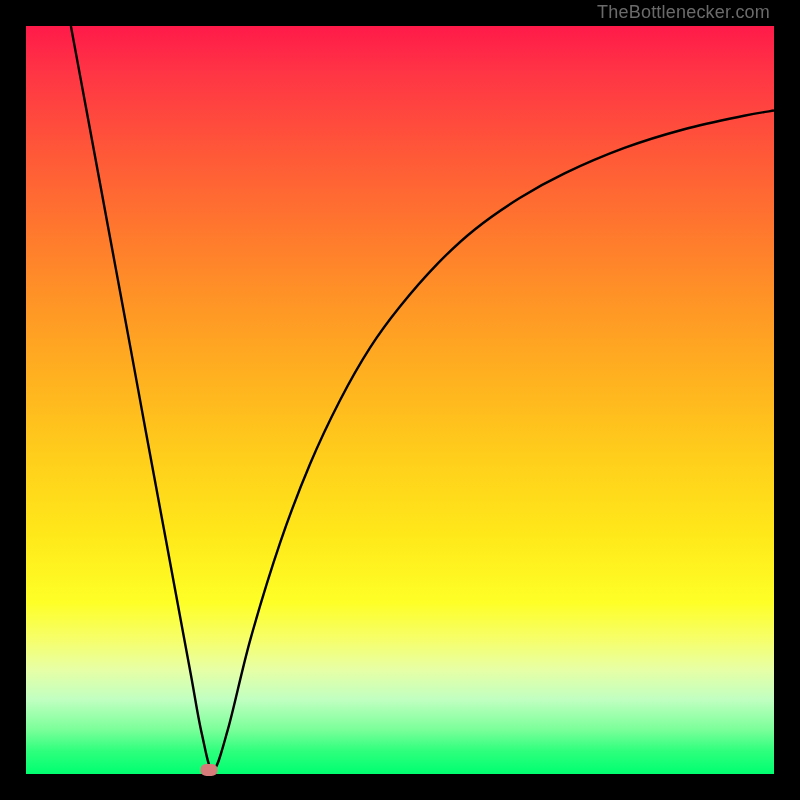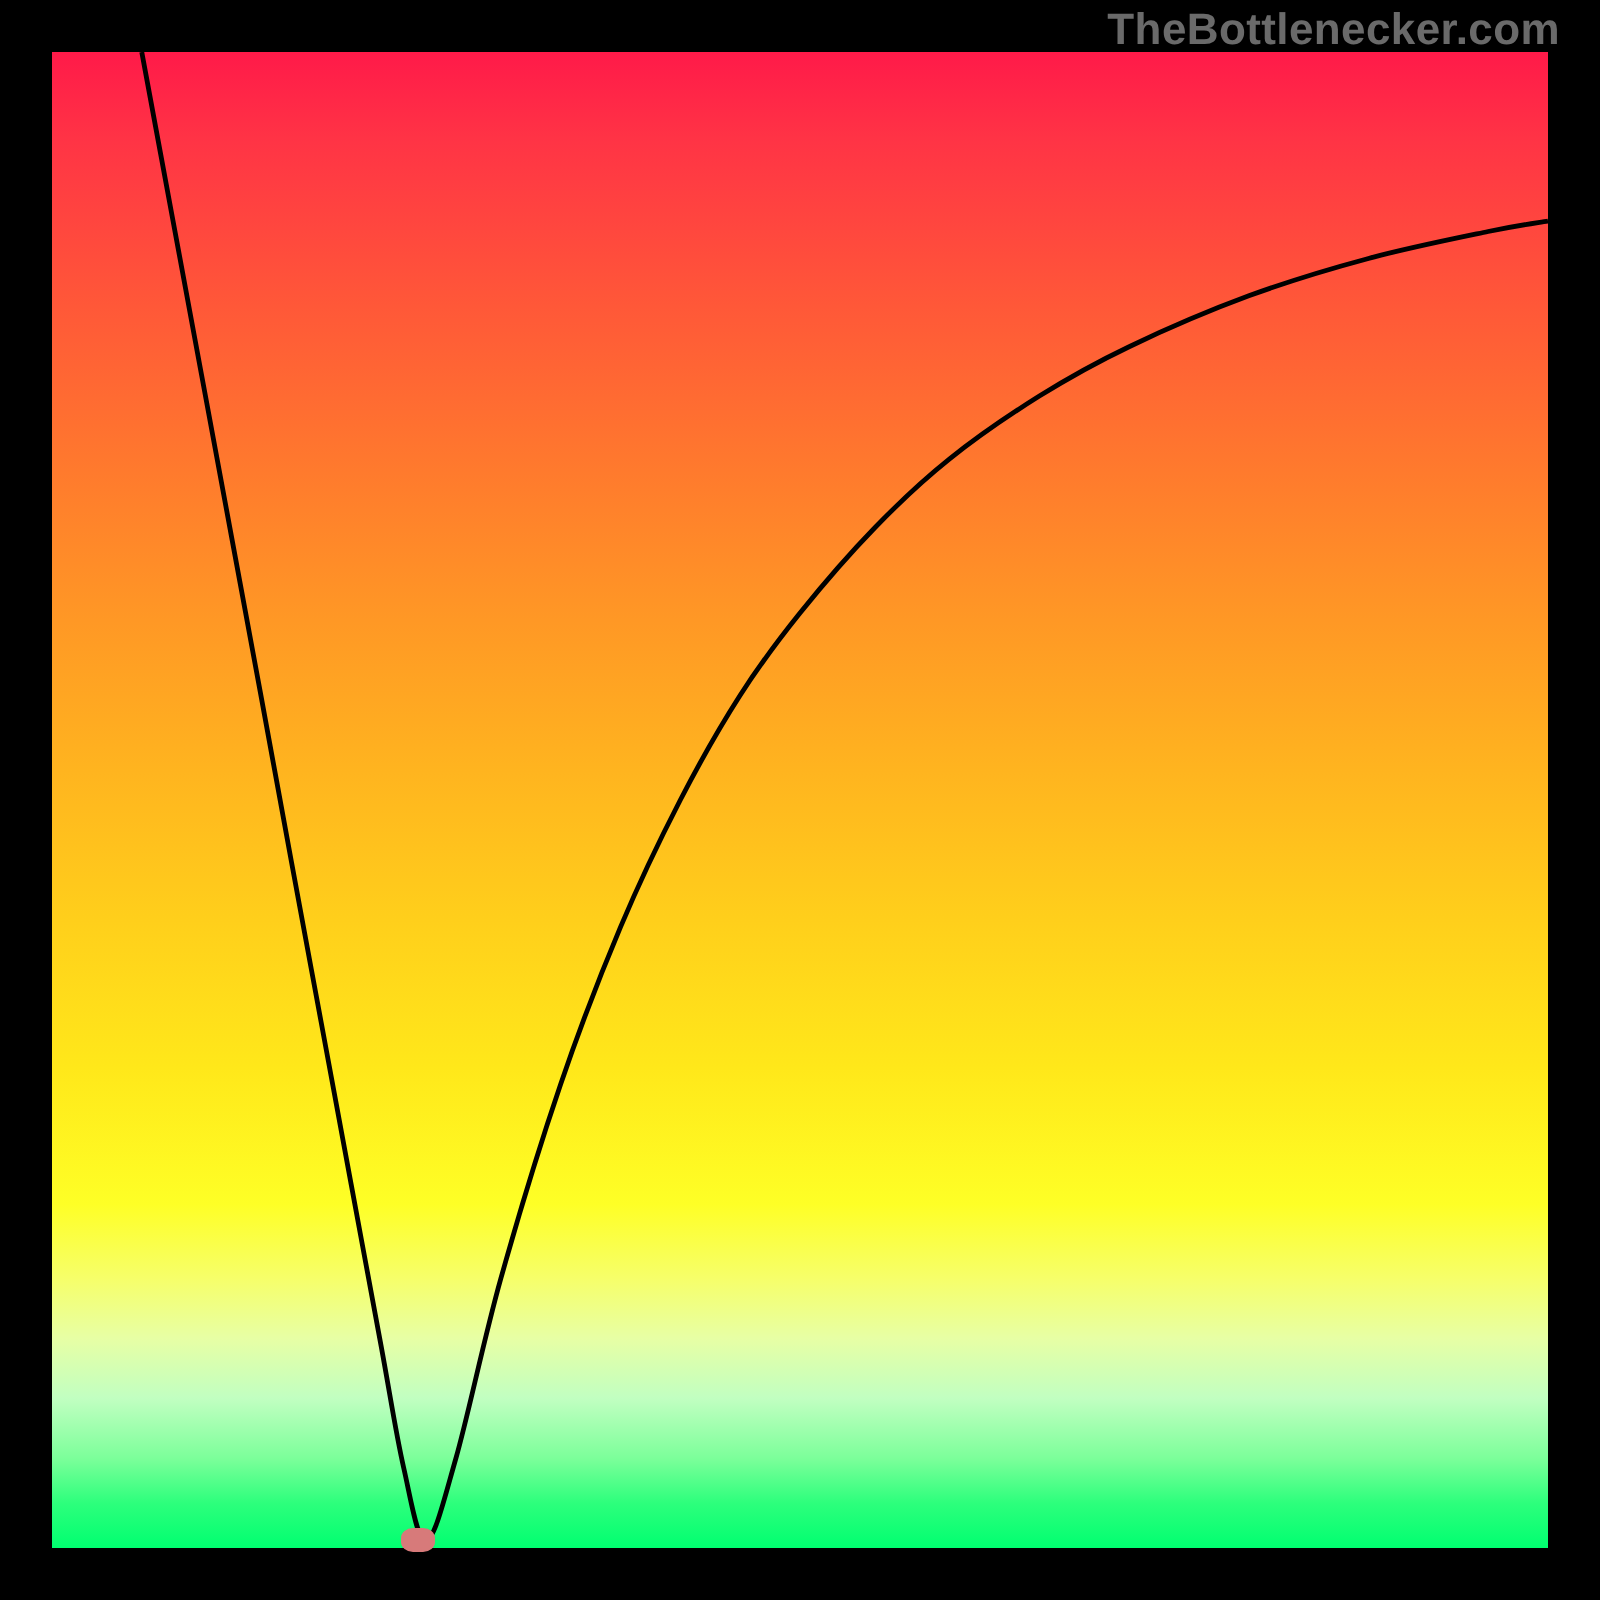--- a/index.html
+++ b/index.html
@@ -47,24 +47,24 @@
       #e7ffa5 86%,
       #c1ffc1 90%,
       #7cff9a 94%,
       #2dff7c 97%,
       #00ff70 100%
     );
   }
   .attribution {
     position: absolute;
     top: 2px;
-    right: 20px;
+    right: 30px;
     color: #6a6a6a;
-    font-size: 22px;
-    font-weight: 700;
+    font-size: 18px;
+    font-weight: 400;
     letter-spacing: 0.2px;
   }
   svg.curve {
     position: absolute;
     left: 0;
     top: 0;
     width: 748px;
     height: 748px;
   }
   .marker {

